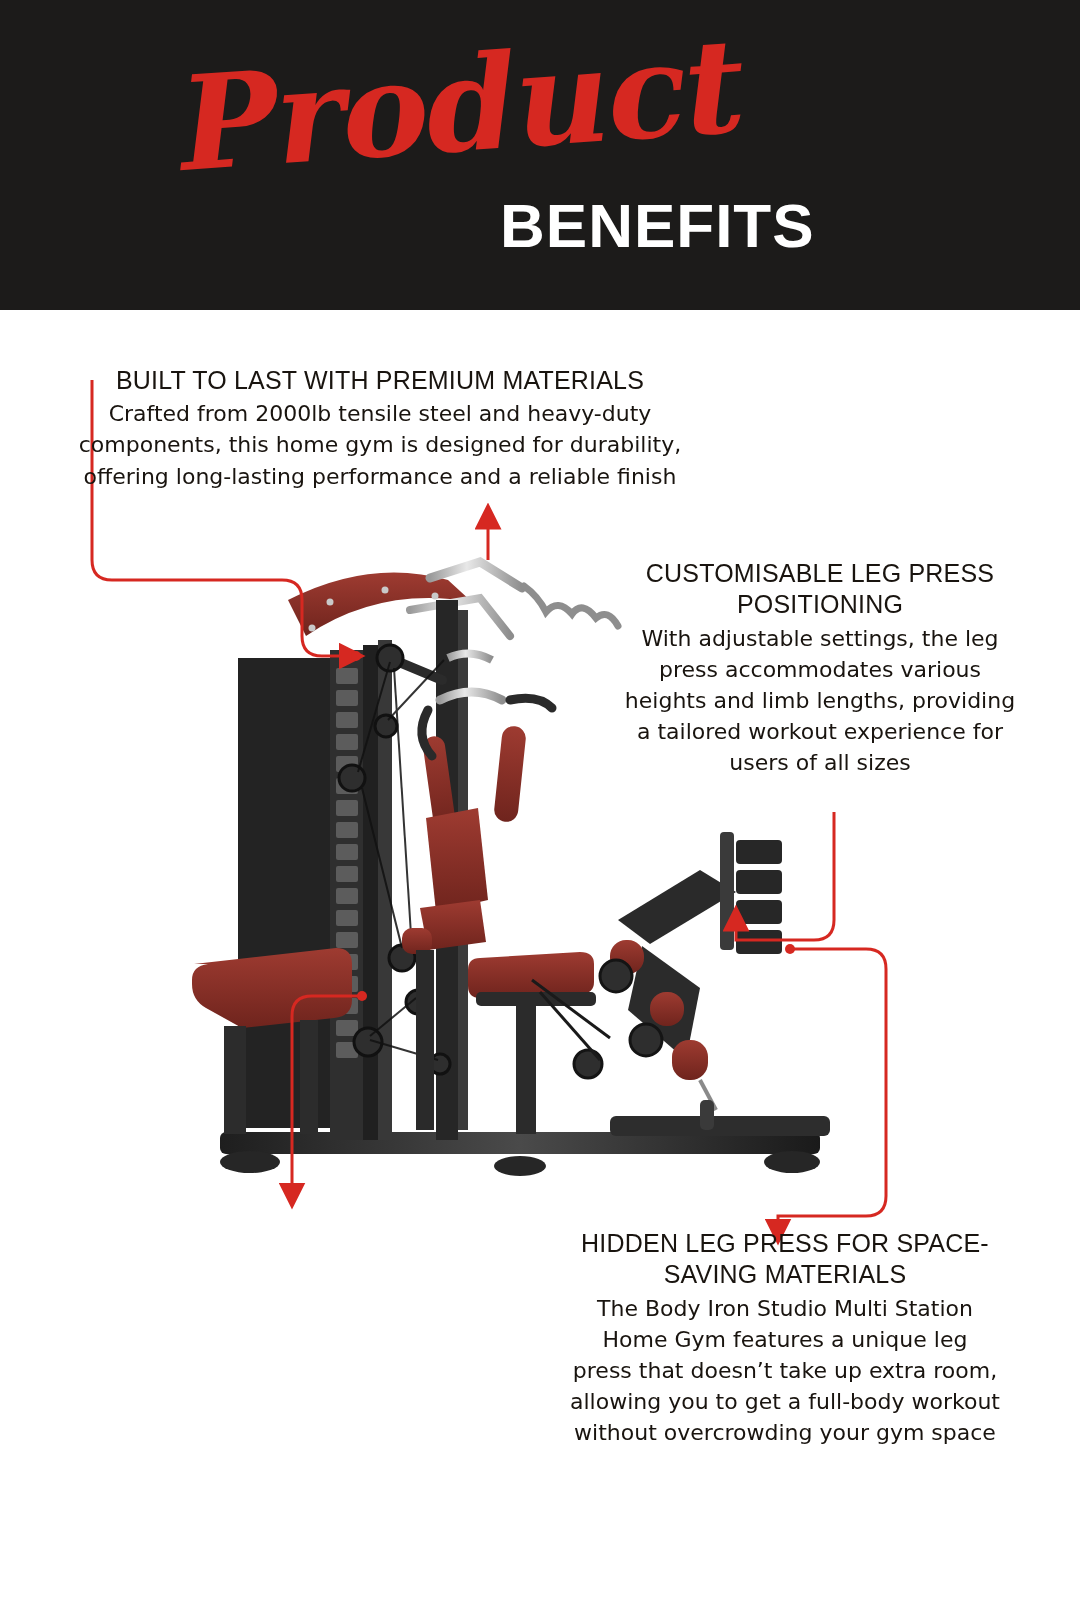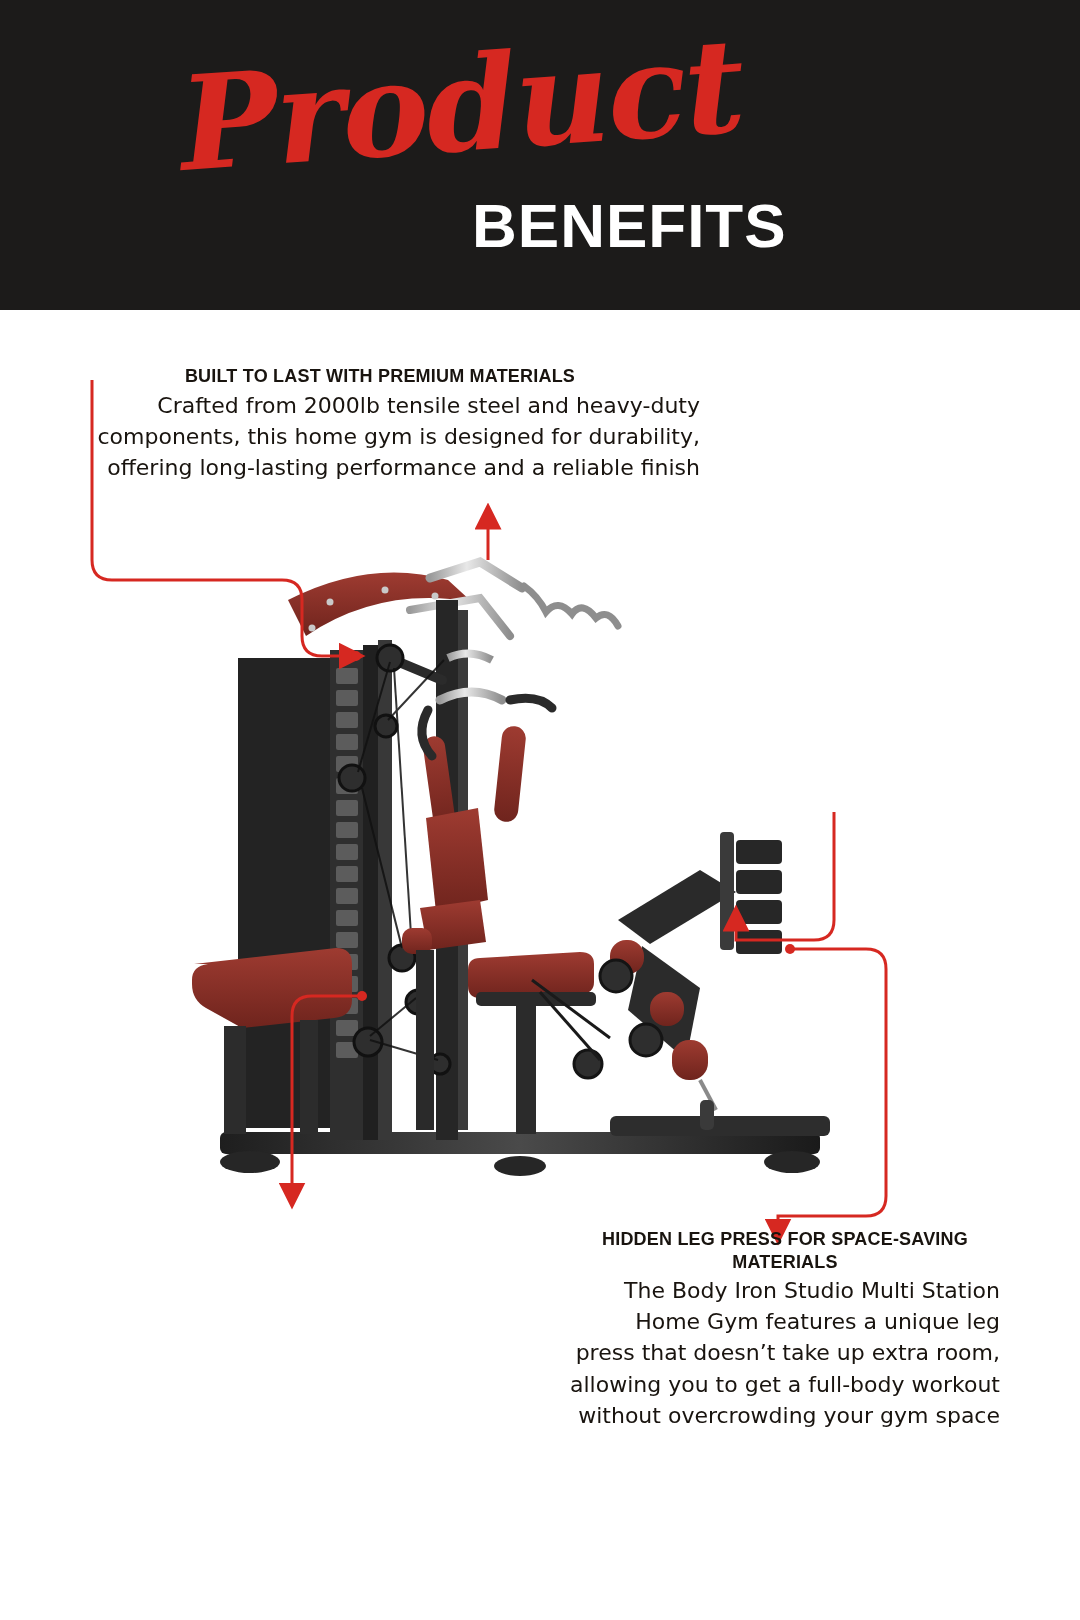--- a/index.html
+++ b/index.html
@@ -32,45 +32,44 @@
     font-weight: 700;
     font-size: 130px;
     line-height: 1;
     color: #d62821;
     letter-spacing: -2px;
     transform: rotate(-4deg);
     transform-origin: left center;
   }
   .header-bold {
     position: absolute;
-    left: 472px; top: 190px;
+    left: 500px; top: 190px;
     font-family: "Liberation Sans", sans-serif;
     font-weight: 700;
     font-size: 62px;
     letter-spacing: 1px;
     color: #ffffff;
   }
 
   
   .callout {
     position: absolute;
     color: #19140f;
   }
   .callout .c-title {
-    font-weight: 700;
-    font-size: 18px;
+    font-weight: 400;
+    font-size: 25px;
     line-height: 1.25;
     letter-spacing: 0.2px;
   }
   .callout .c-body {
     font-size: 22px;
     line-height: 1.42;
     margin-top: 2px;
     font-family: "DejaVu Sans", sans-serif;
-    text-align: right;
   }
 
   #callout-materials {
     left: 60px; top: 365px; width: 640px;
     text-align: center;
   }
   #callout-materials .c-title { text-align: center; }
 
   #callout-legpress {
     left: 620px; top: 558px; width: 400px;
@@ -256,20 +255,24 @@
     <circle cx="362" cy="996" r="5" fill="#d62821"></circle>
 
     <path d="M790 949 L866 949 Q886 949 886 969 L886 1196 Q886 1216 866 1216 L796 1216 L778 1216 L778 1232" stroke="#d62821" stroke-width="3" fill="none" marker-end="url(#arrow)"></path>
   </svg>
 
   <div class="callout" id="callout-materials">
     <div class="c-title">BUILT TO LAST WITH PREMIUM MATERIALS</div>
     <div class="c-body">Crafted from 2000lb tensile steel and heavy-duty components, this home gym is designed for durability, offering long-lasting performance and a reliable finish</div>
   </div>
 
+  <div class="callout" id="callout-legpress">
+    <div class="c-title">CUSTOMISABLE LEG PRESS POSITIONING</div>
+    <div class="c-body">With adjustable settings, the leg press accommodates various heights and limb lengths, providing a tailored workout experience for users of all sizes</div>
+  </div>
 
 
   <div class="callout" id="callout-hidden">
     <div class="c-title">HIDDEN LEG PRESS FOR SPACE-SAVING MATERIALS</div>
     <div class="c-body">The Body Iron Studio Multi Station Home Gym features a unique leg press that doesn’t take up extra room, allowing you to get a full-body workout without overcrowding your gym space</div>
   </div>
 
 </div>
 
 </body></html>

